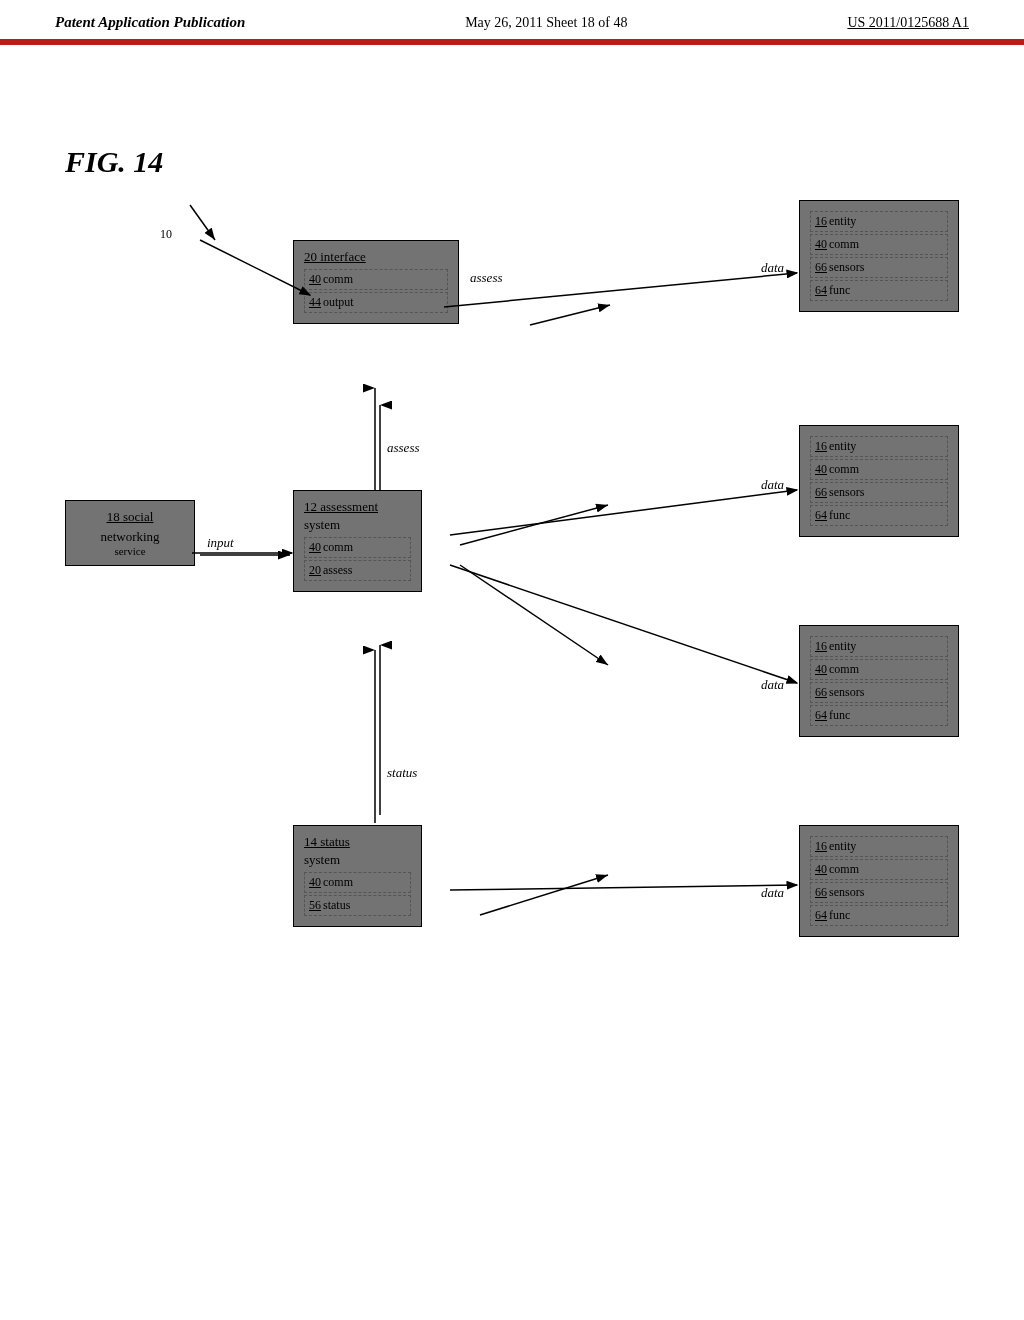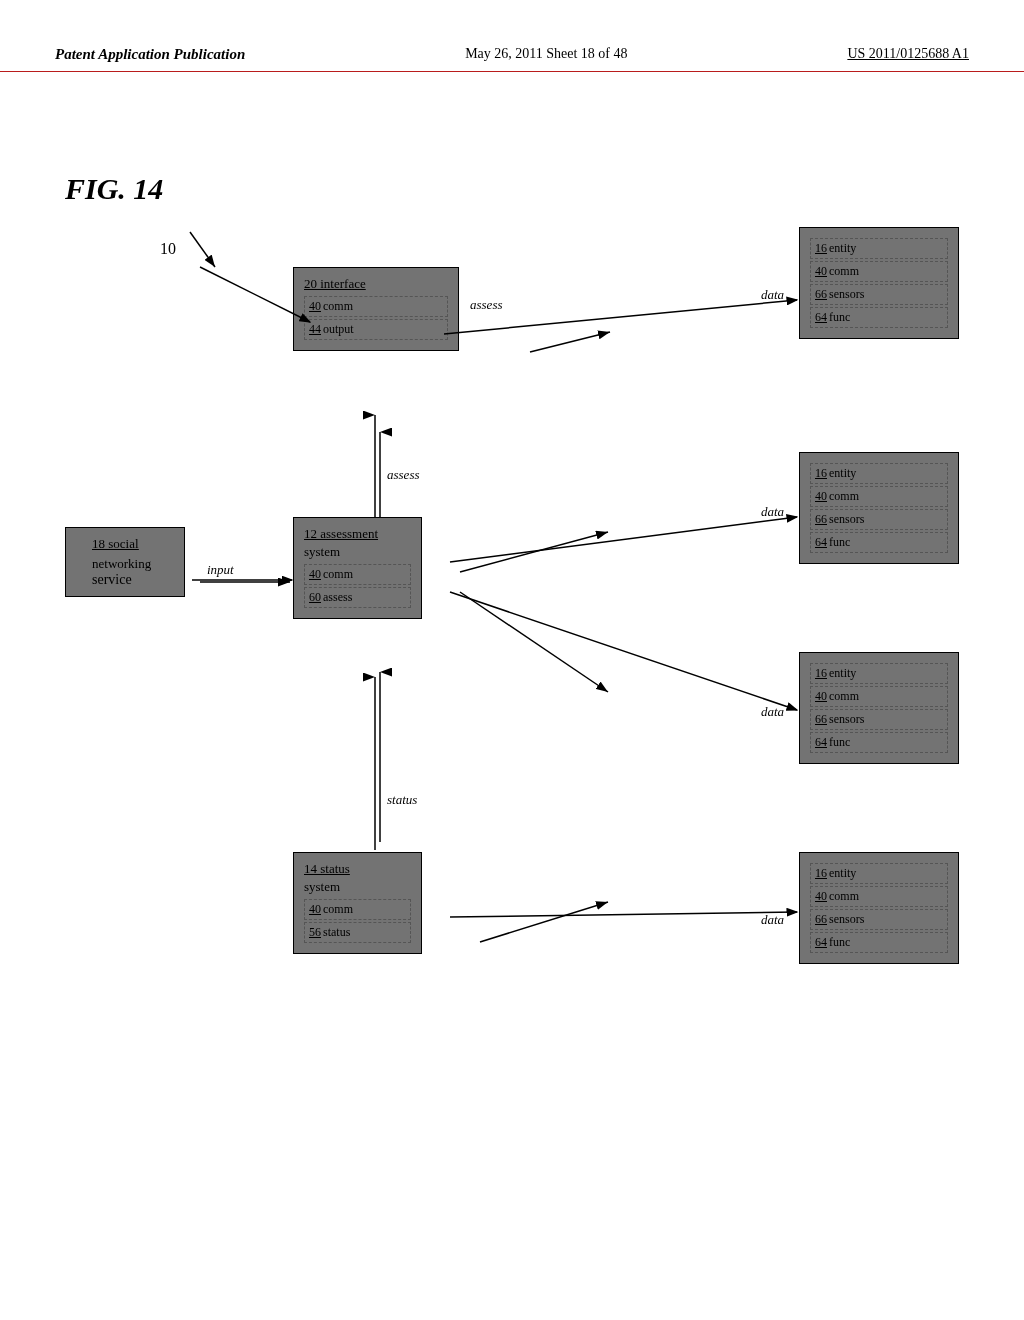--- a/index.html
+++ b/index.html
@@ -8,23 +8,23 @@
       height: 1320px;
       background: #fff;
       font-family: 'Times New Roman', Times, serif;
       position: relative;
       overflow: hidden;
     }
 
     .header {
       display: flex;
       justify-content: space-between;
-      align-items: flex-start;
-      padding: 46px 55px 0 55px;
-      border-bottom: 1px solid #b91c1c;
+      align-items: center;
+      padding: 14px 55px 0 55px;
+      border-bottom: 6px solid #b91c1c;
       padding-bottom: 8px;
     }
 
     .header-left {
       font-size: 15px;
       font-weight: bold;
       font-style: italic;
     }
 
     .header-center {
@@ -130,56 +130,56 @@
     <line x1="460" y1="520" x2="608" y2="620" stroke="#000" stroke-width="1.5" marker-end="url(#arrowhead)"></line>
 
     <line x1="380" y1="770" x2="380" y2="600" stroke="#000" stroke-width="1.5" marker-end="url(#arrowhead-up)"></line>
 
     <line x1="480" y1="870" x2="608" y2="830" stroke="#000" stroke-width="1.5" marker-end="url(#arrowhead)"></line>
 
   </svg>
 
   <div class="fig-label">FIG. 14</div>
 
-  <div style="position:absolute; top:168px; left:160px; font-size:16px;">
+  <div style="position:absolute; top:182px; left:160px; font-size:12px;">
     <span>10</span>
   </div>
 
   <svg style="position:absolute;top:155px;left:170px;width:60px;height:50px;">
     <line x1="20" y1="5" x2="45" y2="40" stroke="#000" stroke-width="1.5" marker-end="url(#arrowhead)"></line>
     <defs>
       <marker id="arrowhead" markerWidth="8" markerHeight="6" refX="8" refY="3" orient="auto">
         <polygon points="0 0, 8 3, 0 6" fill="#000"></polygon>
       </marker>
     </defs>
   </svg>
 
-  <div class="box" style="left:65px; top:455px; width:120px; padding:8px 26px;">
+  <div class="box" style="left:65px; top:455px; width:130px; padding:8px 26px;text-align:center;">
     <span class="box-title">
       <span style="text-decoration:underline;">18 social</span>
     </span>
     <div style="font-size:13px;">networking</div>
-    <div style="font-size:14px;">service</div>
+    <div style="font-size:11px;">service</div>
   </div>
 
   <div class="arrow-label" style="left:207px; top:490px;">input</div>
 
   <div class="box" style="left:293px; top:445px; width:129px; padding:8px 10px;">
     <div style="font-size:13px;margin-bottom:2px;">
       <span style="text-decoration:underline;">
         <span>12 assessment</span>
       </span>
     </div>
     <div style="font-size:13px; margin-bottom:4px;">system</div>
     <div class="dashed-box">
       <span class="num">40</span>
       <span>comm</span>
     </div>
     <div class="dashed-box">
-      <span class="num">60</span>
+      <span class="num">20</span>
       <span>assess</span>
     </div>
   </div>
 
   <div class="arrow-label" style="left:387px; top:395px;">assess</div>
 
   <div class="box" style="left:293px; top:195px; width:166px; padding:8px 10px;">
     <div style="font-size:13px; margin-bottom:4px;">
       <span style="text-decoration:underline;">20 interface</span>
     </div>

